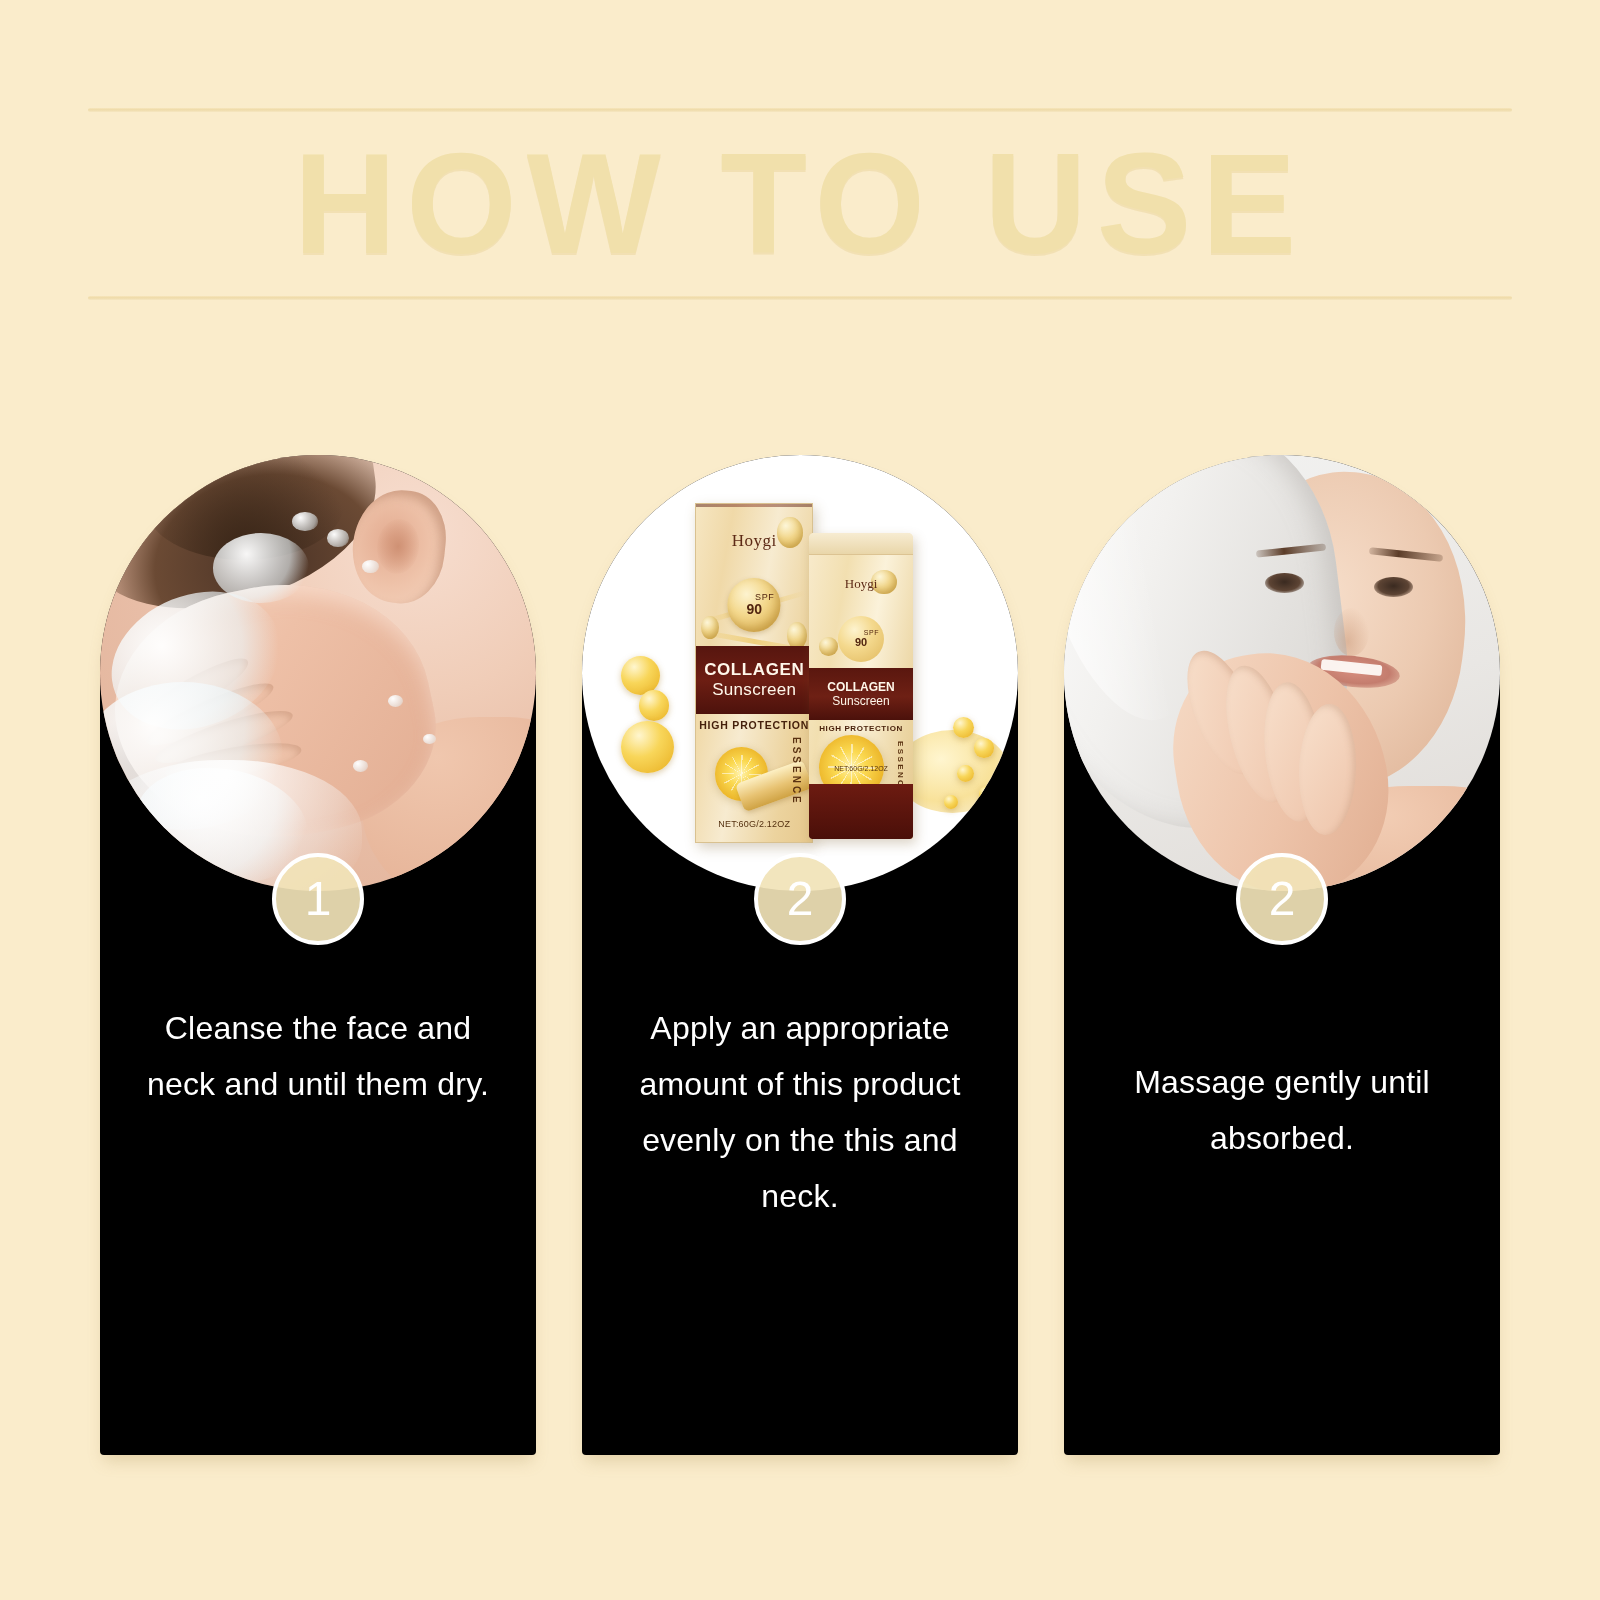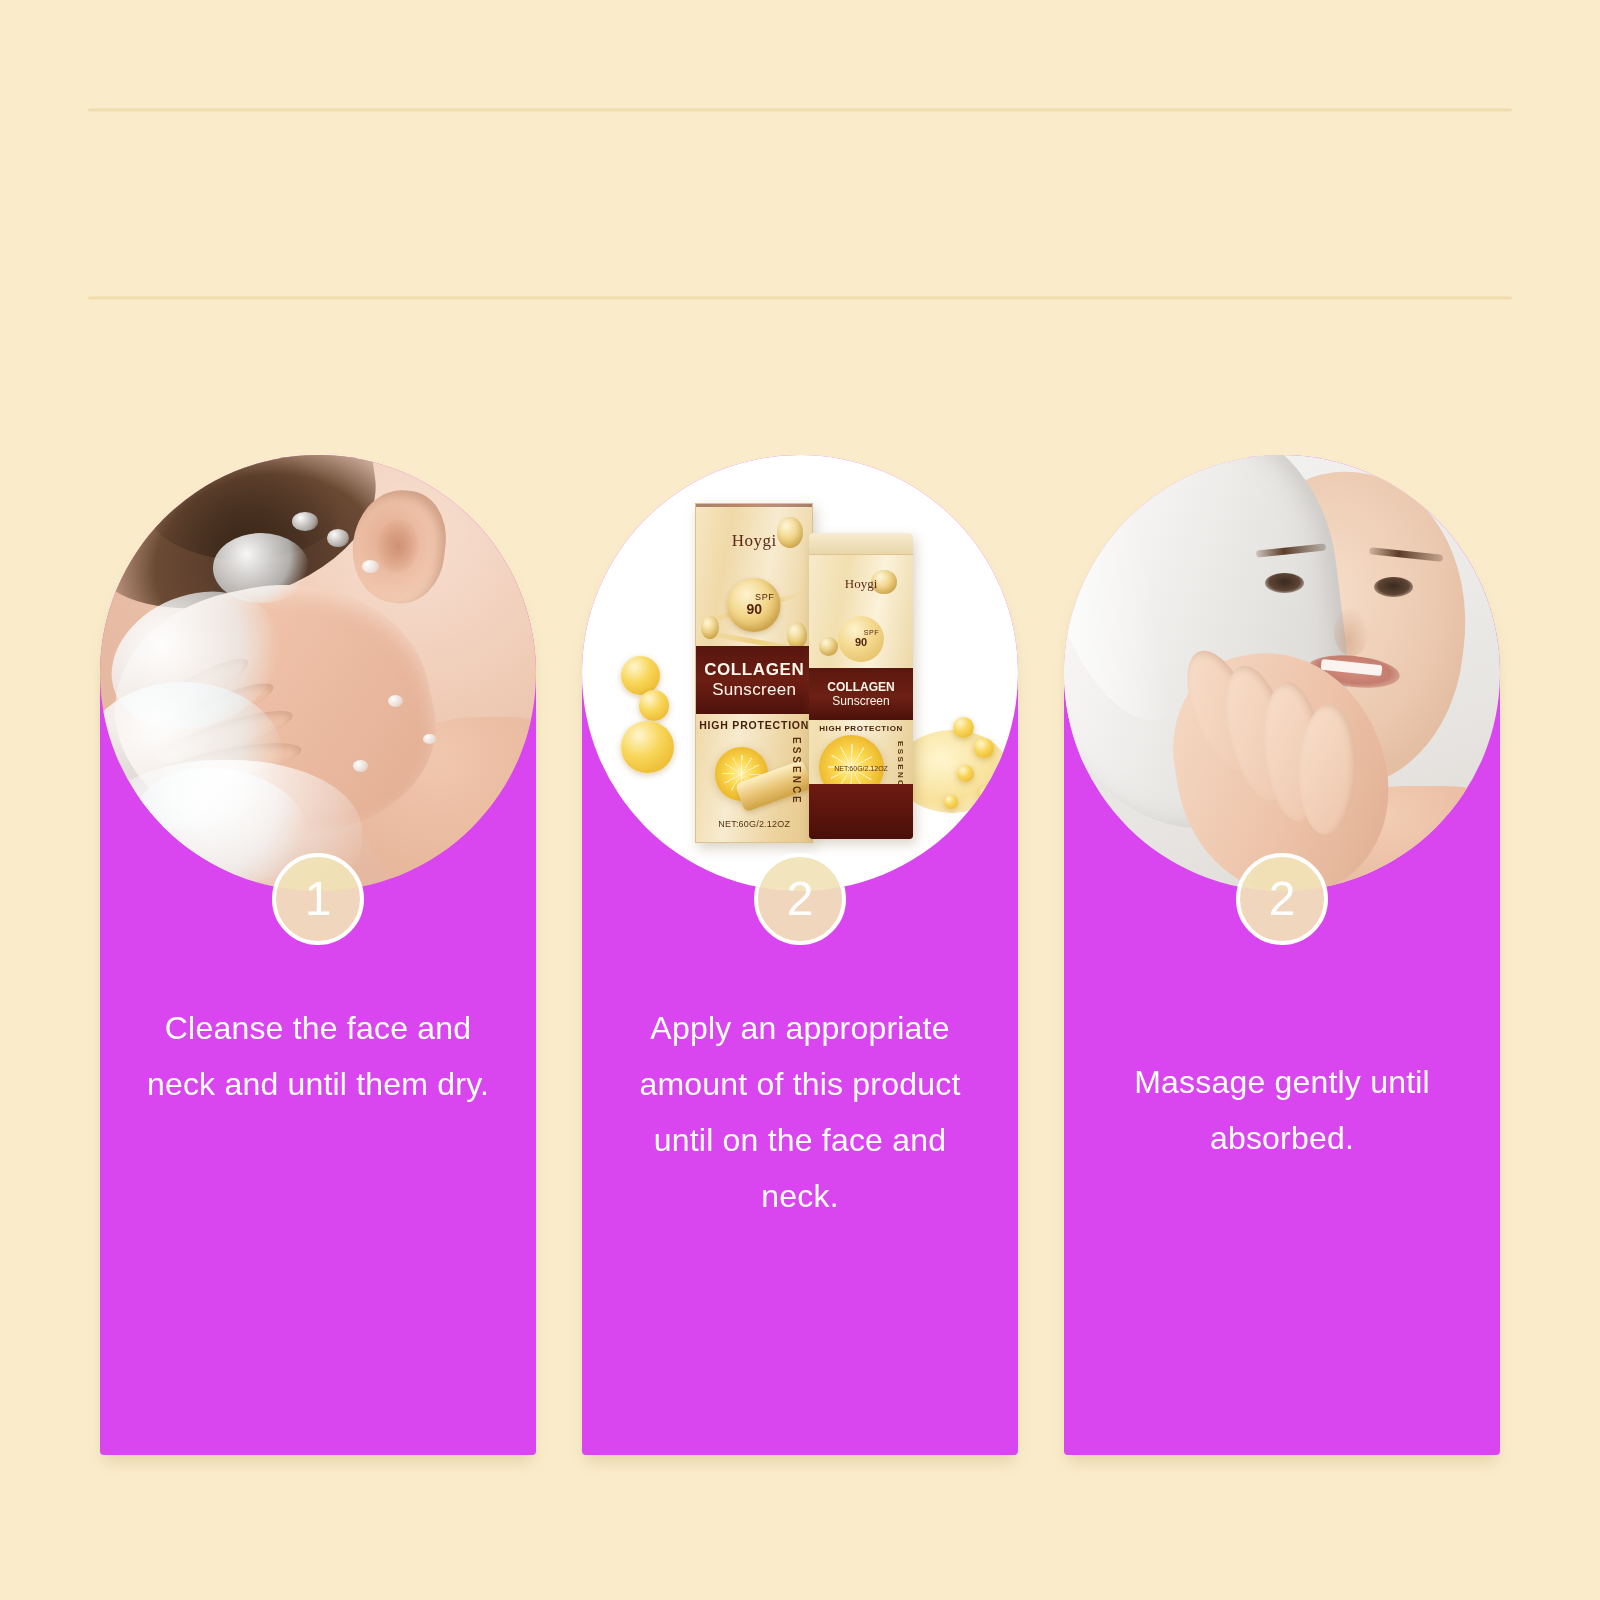--- a/index.html
+++ b/index.html
@@ -44,21 +44,21 @@
     position:absolute;
     left:100px; top:455px;
     width:1400px; height:1000px;
     display:flex;
     justify-content:space-between;
   }
   .card {
     position:relative;
     width:436px;
     height:1000px;
-    background:#d946ef;
+    background:#000000;
     border-radius:218px 218px 4px 4px;
     box-shadow:0 10px 16px -4px rgba(170,140,80,.28);
   }
 
   
   .photo {
     position:absolute;
     left:0; top:0;
     width:436px; height:436px;
     border-radius:50%;
@@ -430,20 +430,21 @@
     font-weight:300;
     letter-spacing:.2px;
   }
   .card.c3 .caption { top:599px; }
 </style>
 </head>
 <body>
 
 <div class="header">
   <div class="rule top"></div>
+  <div class="title">HOW TO USE</div>
   <div class="rule bottom"></div>
 </div>
 
 <div class="cards">
 
   <div class="card c1">
     <div class="photo">
       <div class="photo-inner">
         <div class="wash-bg"></div>
         <div class="wash-shoulder"></div>
@@ -531,21 +532,21 @@
             <div class="lemon" style="left:10%;top:66%;width:62%"></div>
             <div class="tube-ess">ESSENCE</div>
             <div class="tube-net">NET:60G/2.12OZ</div>
             <div class="tube-bottom"></div>
           </div>
 
         </div>
       </div>
     </div>
     <div class="badge">2</div>
-    <div class="caption">Apply an appropriate amount of this product until on the face and neck.</div>
+    <div class="caption">Apply an appropriate amount of this product evenly on the this and neck.</div>
   </div>
 
   <div class="card c3">
     <div class="photo">
       <div class="photo-inner">
         <div class="tw-bg"></div>
         <div class="tw-face"></div>
         <div class="towel">
           <div class="towel-fold"></div>
         </div>

